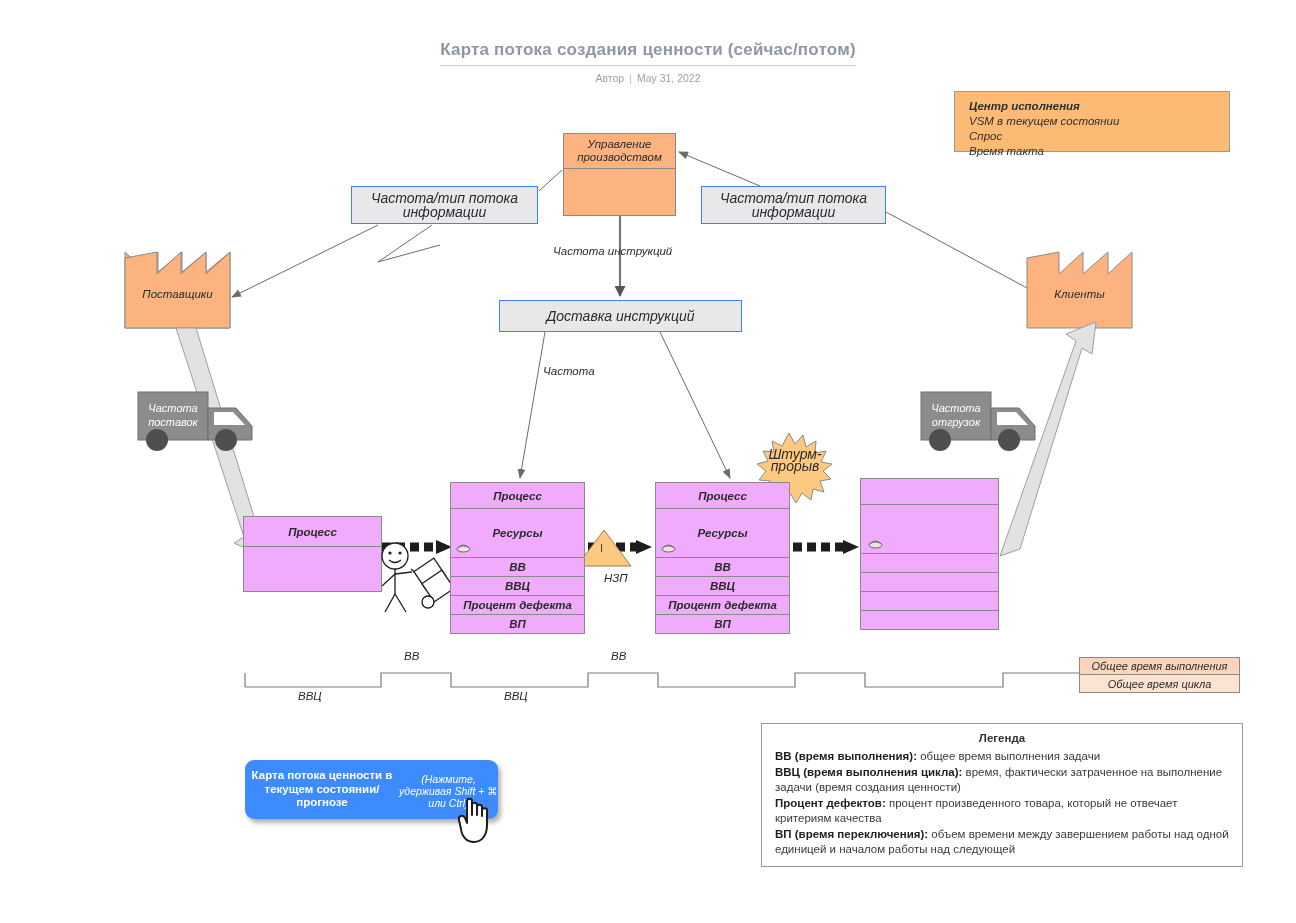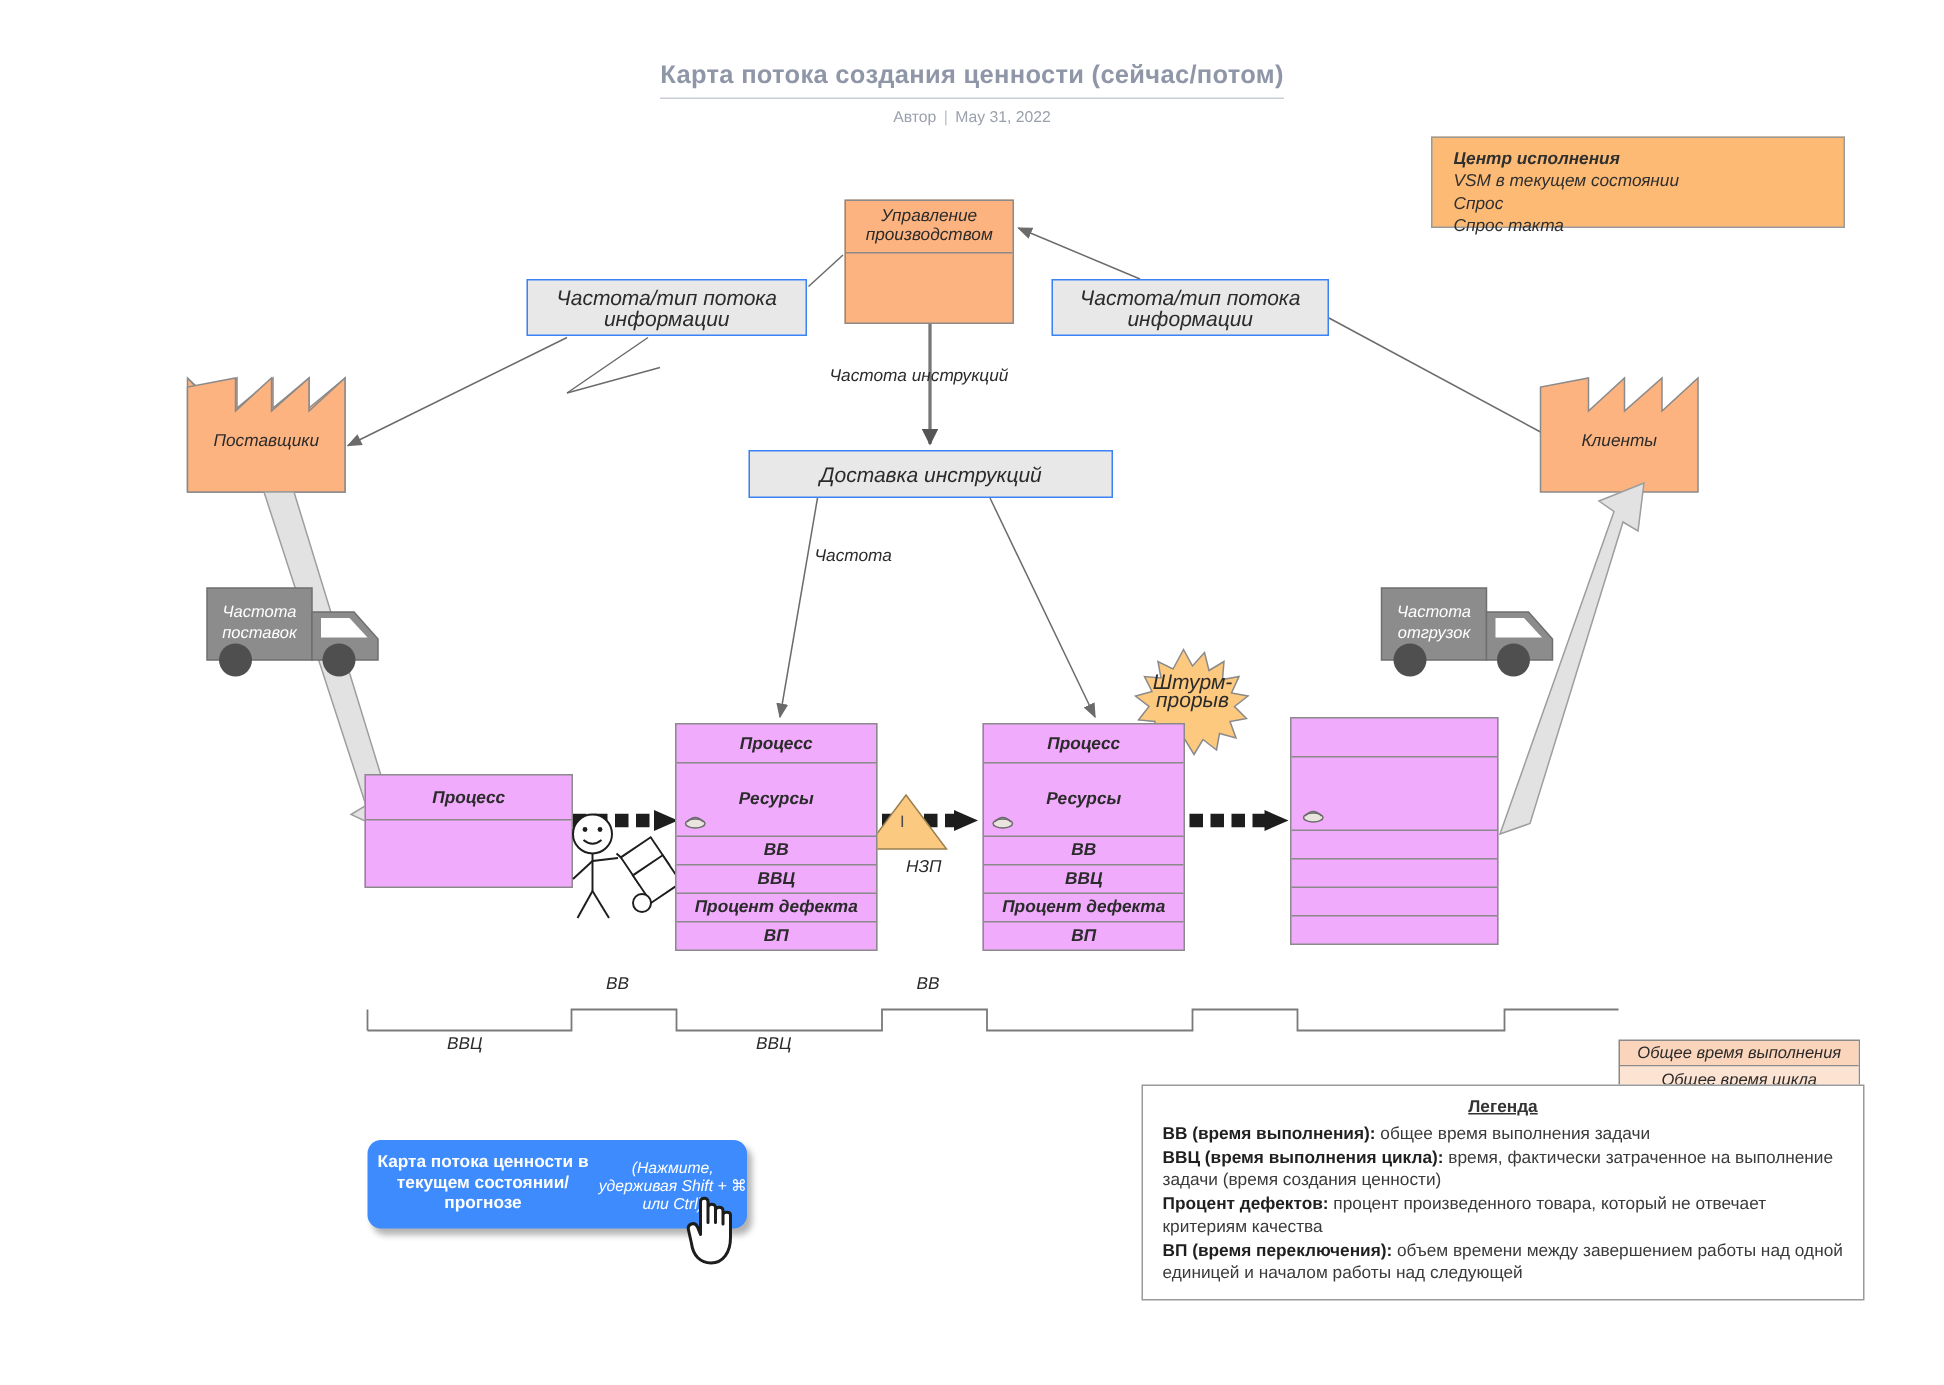--- a/index.html
+++ b/index.html
@@ -75,34 +75,34 @@
   .oper-oval{position:absolute;width:15px;height:10px;}
 
   
   .burst{position:absolute;}
   .burst .btxt{
     position:absolute;left:0;width:100%;text-align:center;font-style:italic;font-size:14px;
     line-height:12px;color:#2b2b2b;
   }
 
   
-  .totals{position:absolute;left:1079px;top:657px;width:161px;height:36px;border:1px solid #8a8a8a;box-sizing:border-box;margin-top:36px;}
+  .totals{position:absolute;left:1079px;top:657px;width:161px;height:36px;border:1px solid #8a8a8a;box-sizing:border-box;}
   .totals .trow{
     height:17px;box-sizing:border-box;display:flex;align-items:center;justify-content:center;
     font-style:italic;font-size:11px;color:#2b2b2b;
   }
   .totals .trow.t1{background:#FBD5BB;border-bottom:1px solid #8a8a8a;}
   .totals .trow.t2{background:#FDE3D1;}
 
   
   .legend{
     position:absolute;left:761px;top:723px;width:482px;height:144px;background:#fff;border:1px solid #9a9a9a;
     box-sizing:border-box;padding:8px 13px 0 13px;
   }
-  .legend .lg-title{text-align:center;font-weight:bold;font-size:11.5px;color:#333;margin-bottom:5px;text-decoration:underline;}
+  .legend .lg-title{text-align:center;font-weight:bold;font-size:11.5px;color:#333;margin-bottom:5px;}
   .legend p{margin:0 0 0 0;font-size:11.5px;line-height:15.5px;color:#3a3a3a;}
   .legend b{color:#1f1f1f;}
 
   
   .callout{
     position:absolute;left:245px;top:760px;width:253px;height:59px;border-radius:9px;
     background:#3d8bfd;box-shadow:3px 4px 4px rgba(0,0,0,.30);
     display:flex;flex-direction:row;align-items:center;
   }
   .callout .c1{font-weight:bold;font-size:11.5px;color:#fff;text-align:center;line-height:13.5px;}
@@ -118,21 +118,21 @@
     <div class="doc-title">Карта потока создания ценности (сейчас/потом)</div>
     <div class="doc-sub">
       <span>Автор</span><span class="sep">|</span><span>May 31, 2022</span>
     </div>
   </div>
 
   <div class="box infobox">
     <div class="b">Центр исполнения</div>
     <div>VSM в текущем состоянии</div>
     <div>Спрос</div>
-    <div>Спрос такта</div>
+    <div>Время такта</div>
   </div>
 
   <svg class="layer" viewBox="0 0 1296 923">
     <defs>
       <marker id="thinArrow" markerWidth="10" markerHeight="8" refX="9" refY="4" orient="auto" markerUnits="userSpaceOnUse">
         <path d="M0,0 L10,4 L0,8 z" fill="#6b6b6b"></path>
       </marker>
       <marker id="thickArrow" markerWidth="11" markerHeight="11" refX="10" refY="5.5" orient="auto" markerUnits="userSpaceOnUse">
         <path d="M0,0 L11,5.5 L0,11 z" fill="#555"></path>
       </marker>

